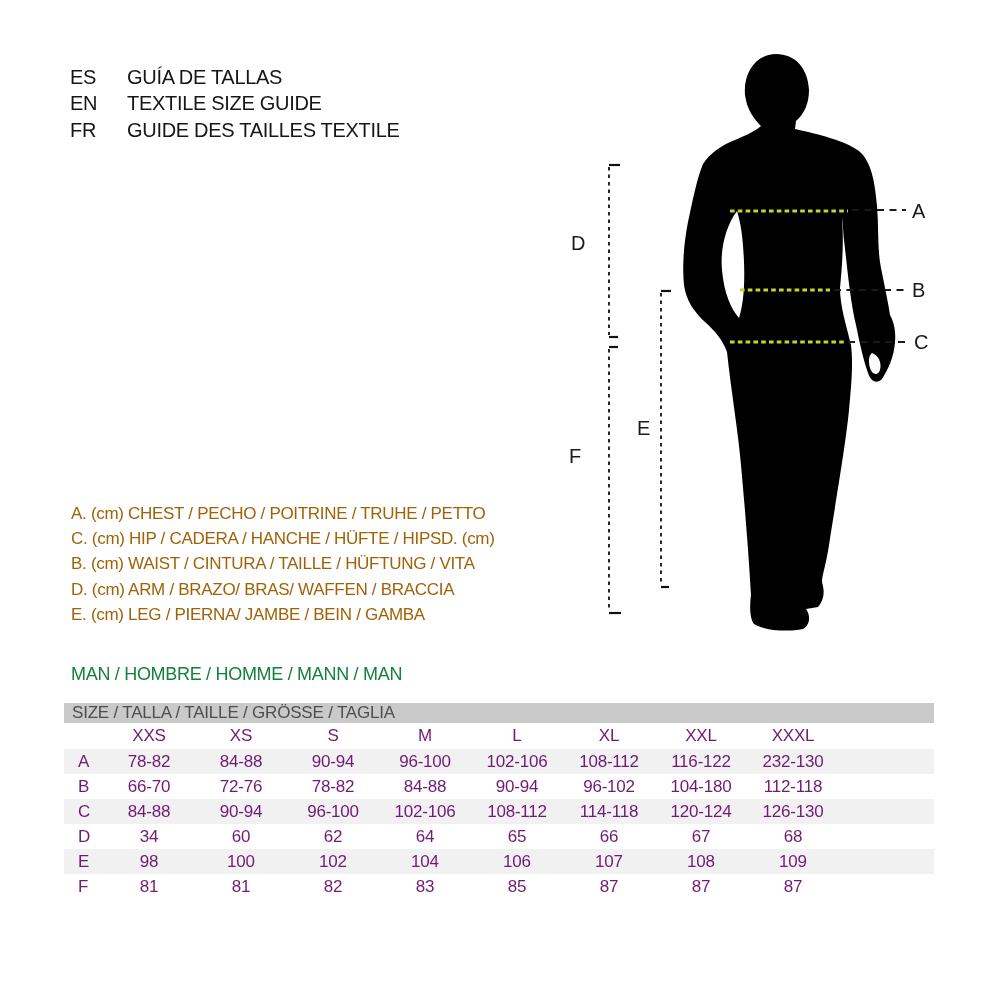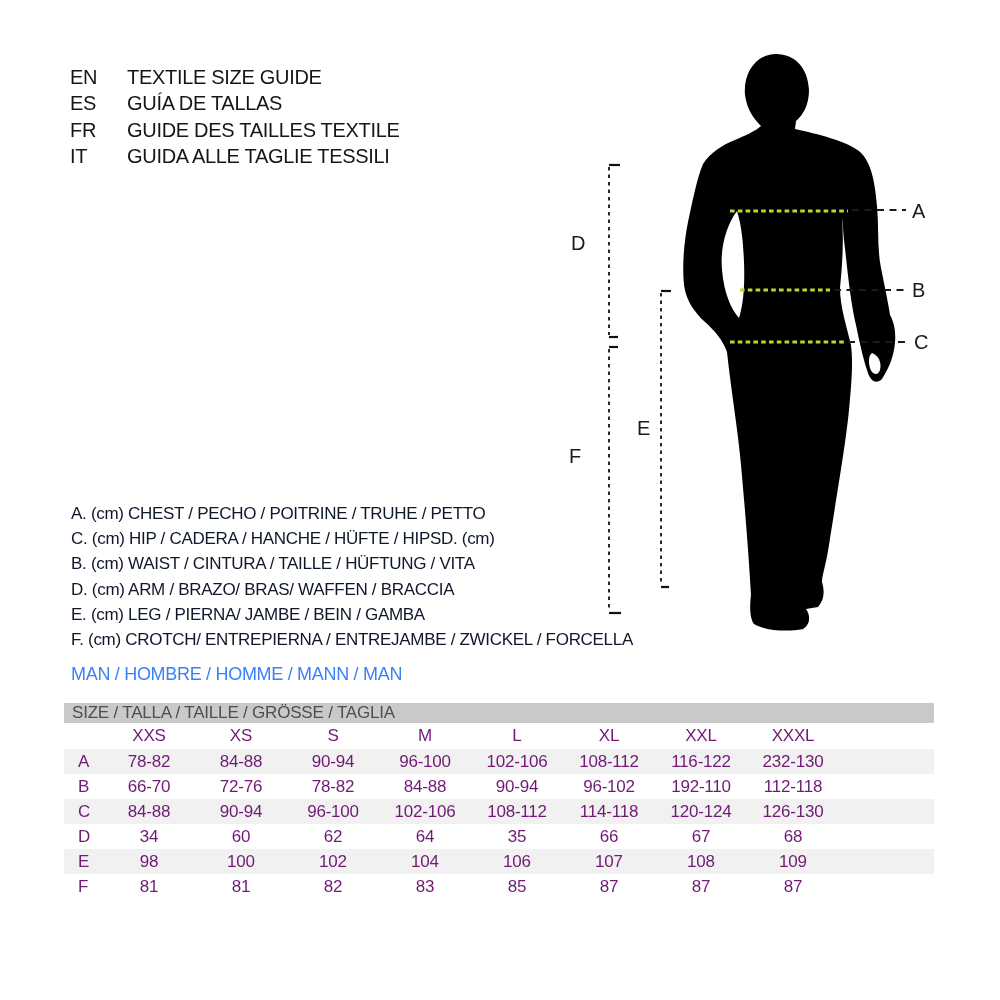--- a/index.html
+++ b/index.html
@@ -11,54 +11,50 @@
   .lang-row{display:grid;grid-template-columns:57px auto;height:26.5px;align-items:center;}
   .lang-row span{font-size:20px;letter-spacing:-0.3px;color:#161616;white-space:nowrap;}
 
   
   .figure-wrap{position:absolute;left:550px;top:40px;width:410px;height:610px;}
   .figure-wrap svg{display:block;width:100%;height:100%;}
   .measure-label{font-family:"Liberation Sans",sans-serif;font-size:20px;fill:#1a1a1a;}
 
   
   .legend{position:absolute;left:71px;top:501px;}
-  .legend-line{font-size:17px;line-height:25.2px;letter-spacing:-0.3px;color:#0f172a;white-space:nowrap;}
-  .gender-line{position:absolute;left:71px;top:664px;font-size:18px;letter-spacing:-0.3px;color:#3b82f6;white-space:nowrap;}
+  .legend-line{font-size:17px;line-height:25.2px;letter-spacing:-0.3px;color:#a16207;white-space:nowrap;}
+  .gender-line{position:absolute;left:71px;top:664px;font-size:18px;letter-spacing:-0.3px;color:#15803d;white-space:nowrap;}
 
   
   .size-table{position:absolute;left:64px;top:703px;width:870px;font-size:17px;letter-spacing:-0.2px;}
   .table-header-bar{height:20px;background:#c9c9c9;color:#4e4e50;display:flex;align-items:center;
                     padding-left:8px;box-sizing:border-box;white-space:nowrap;}
   .t-row{display:grid;grid-template-columns:39px repeat(8,92px) 1fr;height:25px;align-items:center;color:#701a75;}
   .t-row.size-head{height:26px;}
   .t-row.alt{background:#f1f1f1;}
   .t-label{padding-left:14px;text-align:left;}
   .t-cell{text-align:center;}
 </style>
 </head>
 <body>
 
 <div class="page">
 
   <section class="lang-block">
     <div class="lang-row">
+      <span>ES</span>
+      <span>GUÍA DE TALLAS</span>
+    </div>
+    <div class="lang-row">
       <span>EN</span>
       <span>TEXTILE SIZE GUIDE</span>
-    </div>
-    <div class="lang-row">
-      <span>ES</span>
-      <span>GUÍA DE TALLAS</span>
     </div>
     <div class="lang-row">
       <span>FR</span>
       <span>GUIDE DES TAILLES TEXTILE</span>
-    </div>
-    <div class="lang-row">
-      <span>IT</span>
-      <span>GUIDA ALLE TAGLIE TESSILI</span>
     </div>
   </section>
 
   <div class="figure-wrap">
     <svg viewBox="550 40 410 610" xmlns="http://www.w3.org/2000/svg">
 
       <path fill="#000000" fill-rule="evenodd" d="
         M 776,54
         C 795,54 808,68 809,90
         C 809,104 804,114 796,121
@@ -132,21 +128,20 @@
       <text class="measure-label" x="569" y="463">F</text>
     </svg>
   </div>
 
   <section class="legend">
     <div class="legend-line">A. (cm) CHEST / PECHO / POITRINE / TRUHE / PETTO</div>
     <div class="legend-line">C. (cm) HIP / CADERA / HANCHE / HÜFTE / HIPSD. (cm)</div>
     <div class="legend-line">B. (cm) WAIST / CINTURA / TAILLE / HÜFTUNG / VITA</div>
     <div class="legend-line">D. (cm) ARM / BRAZO/ BRAS/ WAFFEN / BRACCIA</div>
     <div class="legend-line">E. (cm) LEG / PIERNA/ JAMBE / BEIN / GAMBA</div>
-    <div class="legend-line">F. (cm) CROTCH/ ENTREPIERNA / ENTREJAMBE / ZWICKEL / FORCELLA</div>
   </section>
 
   <div class="gender-line">MAN / HOMBRE / HOMME / MANN / MAN</div>
 
   <section class="size-table">
     <div class="table-header-bar">SIZE / TALLA / TAILLE / GRÖSSE / TAGLIA</div>
 
     <div class="t-row size-head">
       <div class="t-label"></div>
       <div class="t-cell">XXS</div>
@@ -174,21 +169,21 @@
     </div>
 
     <div class="t-row">
       <div class="t-label">B</div>
       <div class="t-cell">66-70</div>
       <div class="t-cell">72-76</div>
       <div class="t-cell">78-82</div>
       <div class="t-cell">84-88</div>
       <div class="t-cell">90-94</div>
       <div class="t-cell">96-102</div>
-      <div class="t-cell">192-110</div>
+      <div class="t-cell">104-180</div>
       <div class="t-cell">112-118</div>
       <div></div>
     </div>
 
     <div class="t-row alt">
       <div class="t-label">C</div>
       <div class="t-cell">84-88</div>
       <div class="t-cell">90-94</div>
       <div class="t-cell">96-100</div>
       <div class="t-cell">102-106</div>
@@ -198,21 +193,21 @@
       <div class="t-cell">126-130</div>
       <div></div>
     </div>
 
     <div class="t-row">
       <div class="t-label">D</div>
       <div class="t-cell">34</div>
       <div class="t-cell">60</div>
       <div class="t-cell">62</div>
       <div class="t-cell">64</div>
-      <div class="t-cell">35</div>
+      <div class="t-cell">65</div>
       <div class="t-cell">66</div>
       <div class="t-cell">67</div>
       <div class="t-cell">68</div>
       <div></div>
     </div>
 
     <div class="t-row alt">
       <div class="t-label">E</div>
       <div class="t-cell">98</div>
       <div class="t-cell">100</div>

